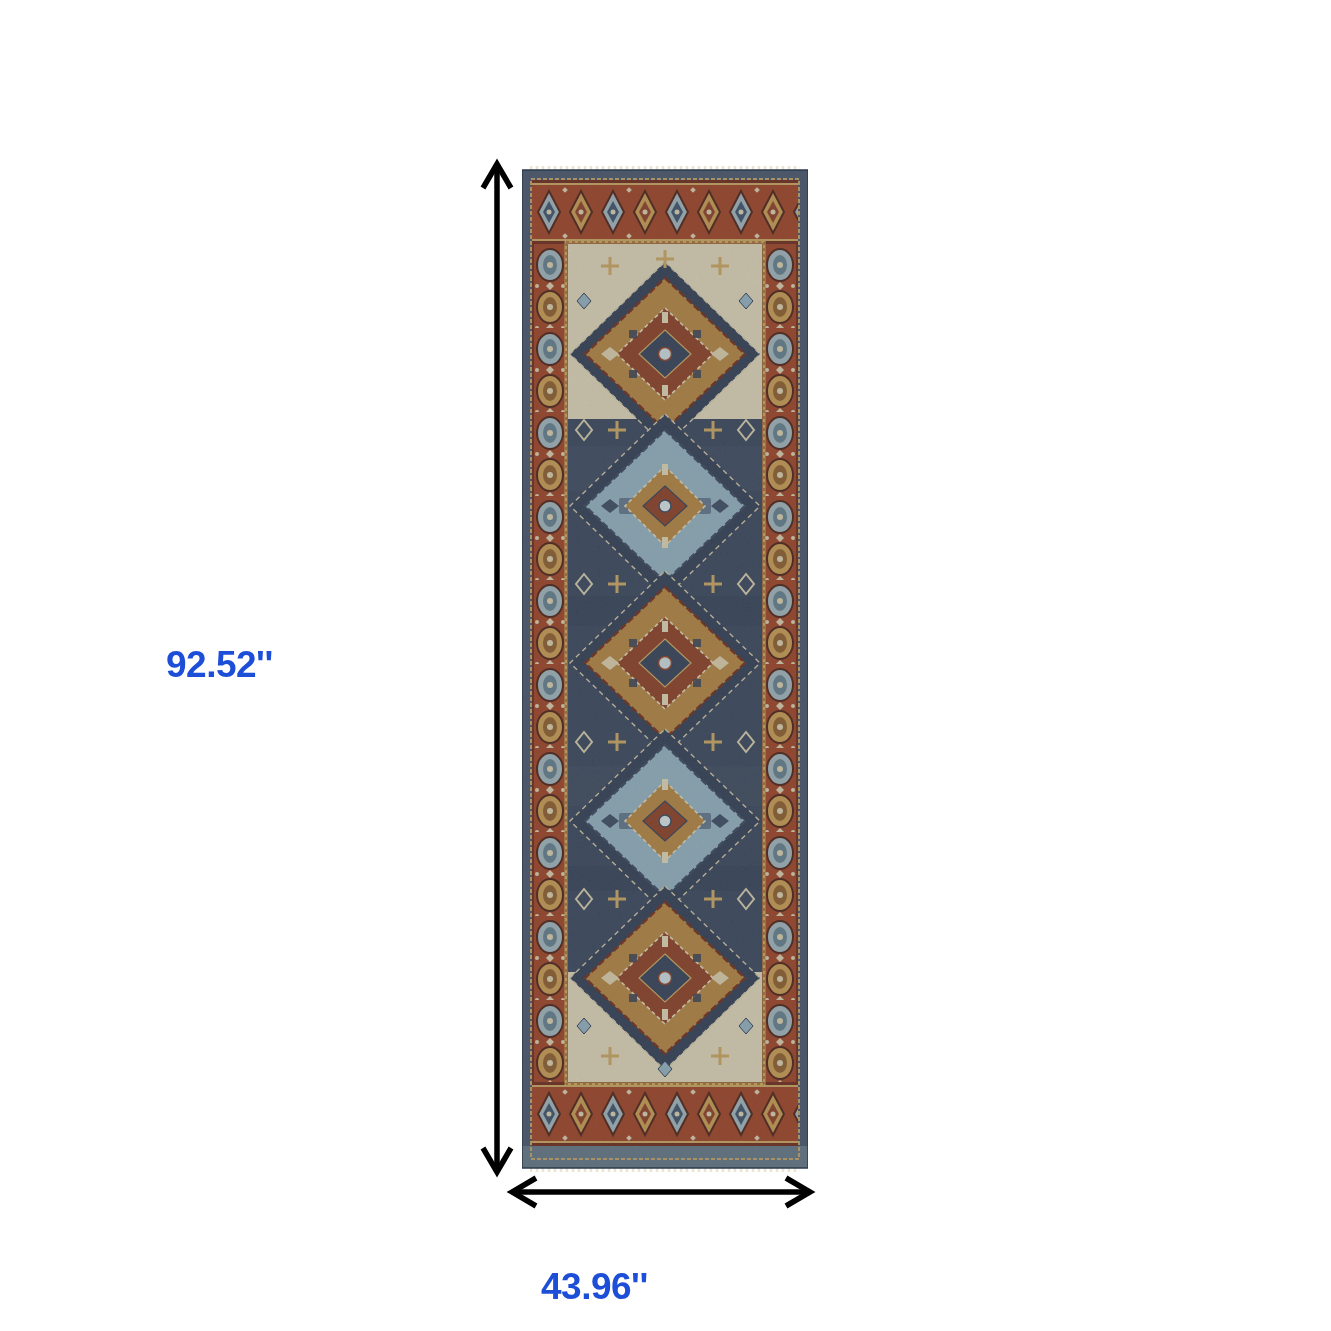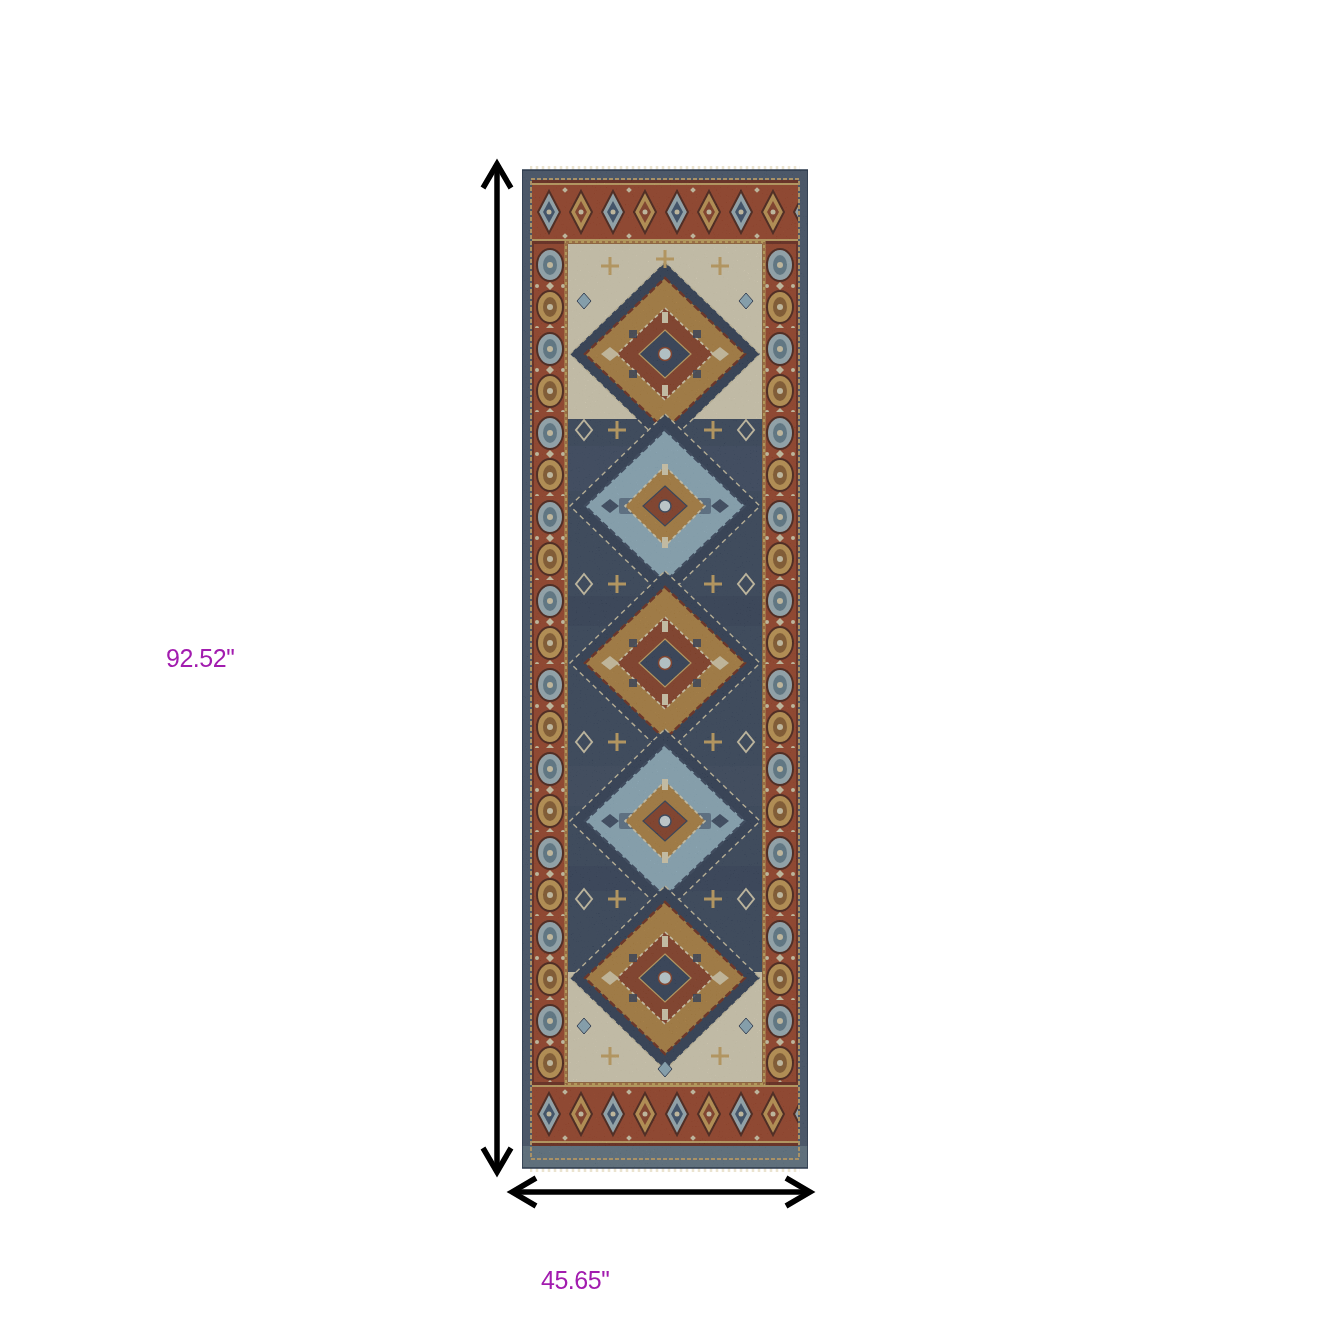--- a/index.html
+++ b/index.html
@@ -2,21 +2,21 @@
 <html><head>
 <meta charset="utf-8">
 <style>
   html,body{margin:0;padding:0;}
   body{
     width:1331px;height:1331px;background:#ffffff;position:relative;
     font-family:"Liberation Sans","DejaVu Sans",sans-serif;overflow:hidden;
   }
   .abs{position:absolute;}
   .dim-label{
-    position:absolute;color:#a21caf;font-weight:400;font-size:25px;
+    position:absolute;color:#1d4ed8;font-weight:700;font-size:37px;
     letter-spacing:-0.5px;white-space:nowrap;
   }
   #height-label{left:166px;top:644px;}
   #width-label{left:541px;top:1266px;}
   #rug-wrap{left:522px;top:166px;width:286px;height:1006px;}
   #v-arrow{left:477px;top:154px;}
   #h-arrow{left:500px;top:1174px;}
   .arrow-stroke{stroke:#000;stroke-width:5.5;fill:none;stroke-linecap:butt;stroke-linejoin:miter;}
 </style>
 </head>
@@ -28,21 +28,21 @@
   <path class="arrow-stroke" d="M6,994 L20,1018 L34,994"></path>
 </svg>
 
 <svg id="h-arrow" class="abs" width="320" height="36" viewBox="0 0 320 36">
   <line class="arrow-stroke" x1="14" y1="18" x2="308" y2="18"></line>
   <path class="arrow-stroke" d="M36,4 L12,18 L36,32"></path>
   <path class="arrow-stroke" d="M286,4 L310,18 L286,32"></path>
 </svg>
 
 <div id="height-label" class="dim-label">92.52''</div>
-<div id="width-label" class="dim-label">45.65''</div>
+<div id="width-label" class="dim-label">43.96''</div>
 
 <div id="rug-wrap" class="abs">
 <svg width="286" height="1006" viewBox="0 0 286 1006">
   <defs>
 
     <pattern id="pF" width="6" height="6" patternUnits="userSpaceOnUse">
       <line x1="3" y1="0" x2="3" y2="6" stroke="#e9e1cb" stroke-width="2.6"></line>
     </pattern>
 
     <g id="tileTB">

